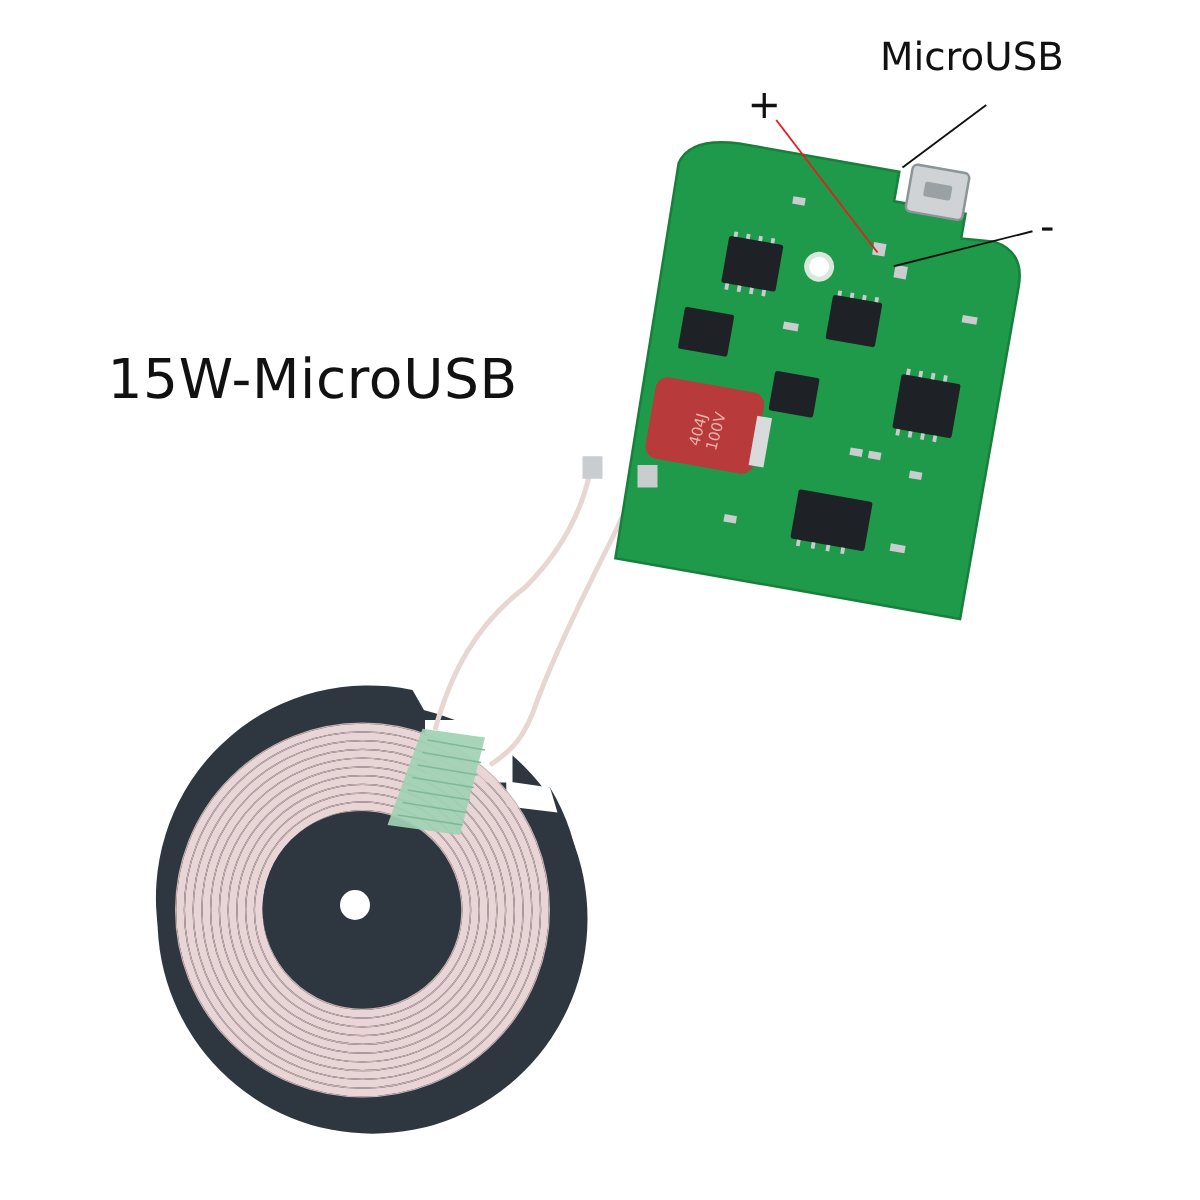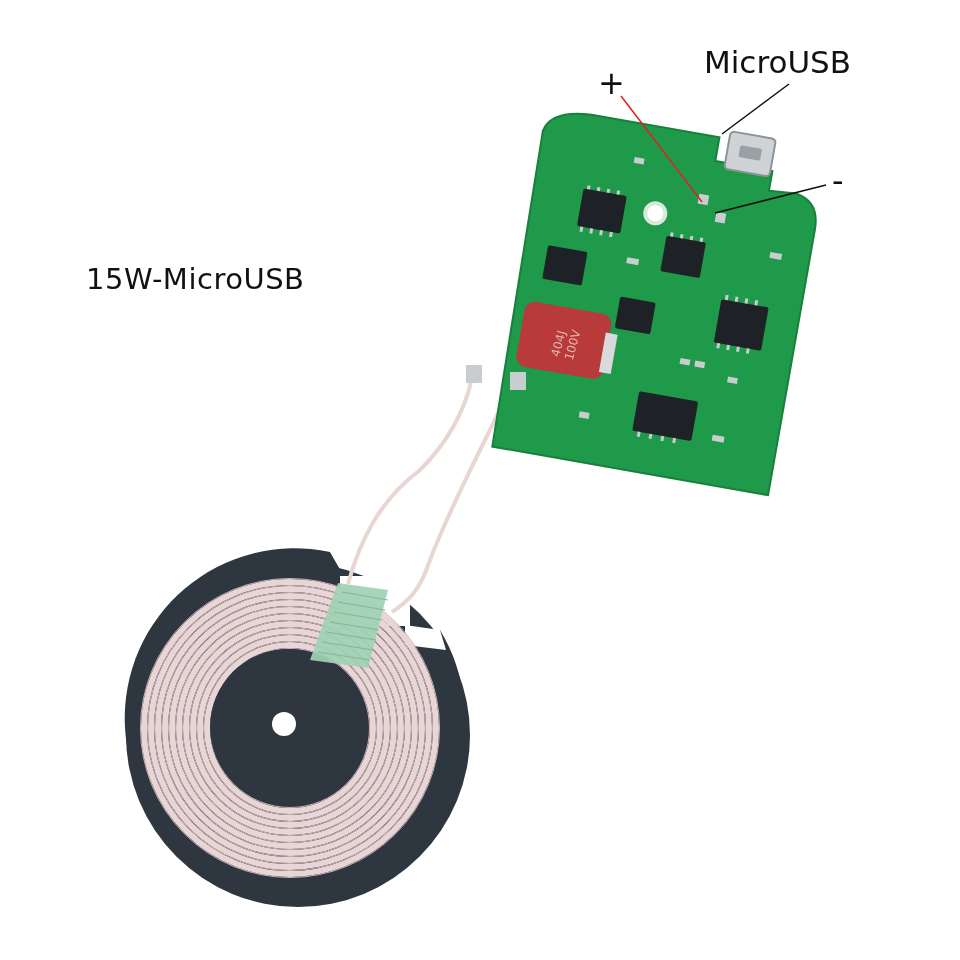--- a/index.html
+++ b/index.html
@@ -1,20 +1,20 @@
 <!DOCTYPE html>
 <html><head>
   <meta charset="utf-8">
   <style>
     html, body { margin: 0; padding: 0; background: #ffffff; }
     body { width: 960px; height: 960px; position: relative; overflow: hidden;
            font-family: "DejaVu Sans", sans-serif; }
     .label { position: absolute; color: #111; font-family: "DejaVu Sans", sans-serif; white-space: nowrap; }
-    #title-label { left: 86px; top: 262px; font-size: 29px; letter-spacing: 0.5px; }
-    #microusb-label { left: 704px; top: 44px; font-size: 31px; }
+    #title-label { left: 86px; top: 278px; font-size: 44px; letter-spacing: 0.5px; }
+    #microusb-label { left: 704px; top: 28px; font-size: 31px; }
     #plus-label { left: 598px; top: 64px; font-size: 32px; }
     #minus-label { left: 832px; top: 162px; font-size: 32px; }
     svg.scene { position: absolute; left: 0; top: 0; }
   </style>
 </head>
 <body>
 
 <svg class="scene" width="960" height="960" viewBox="0 0 960 960">
 
   <g>

